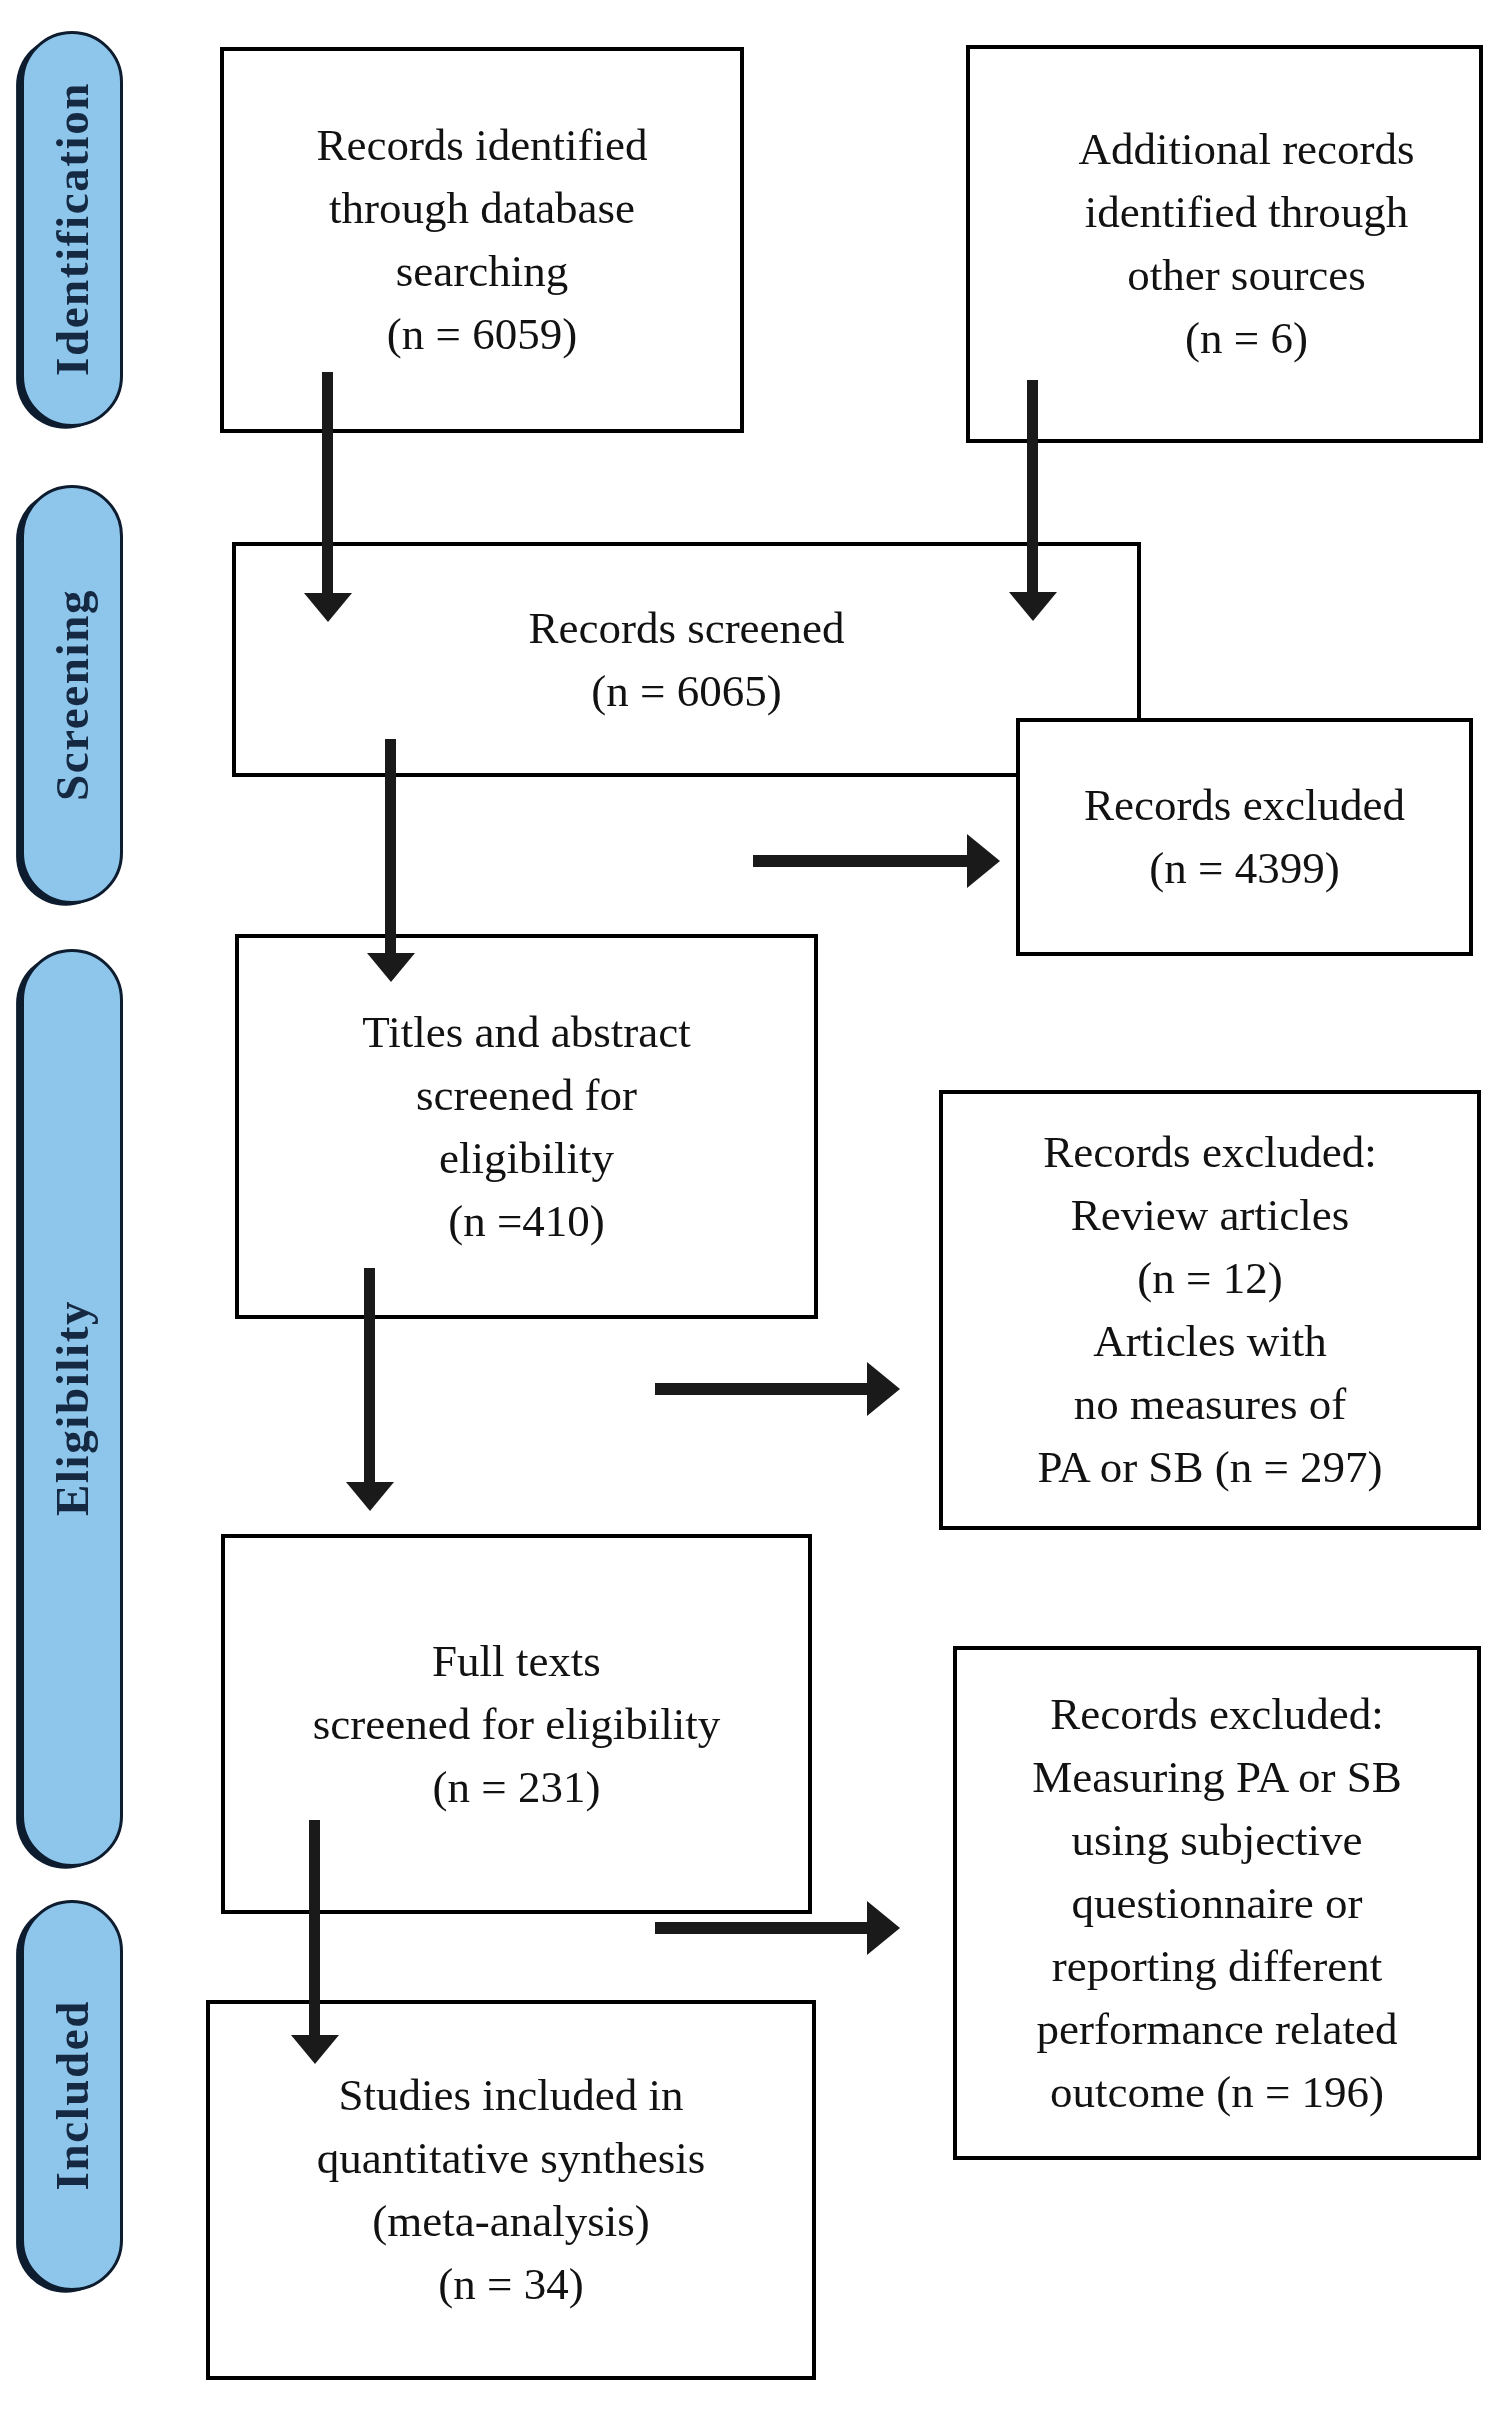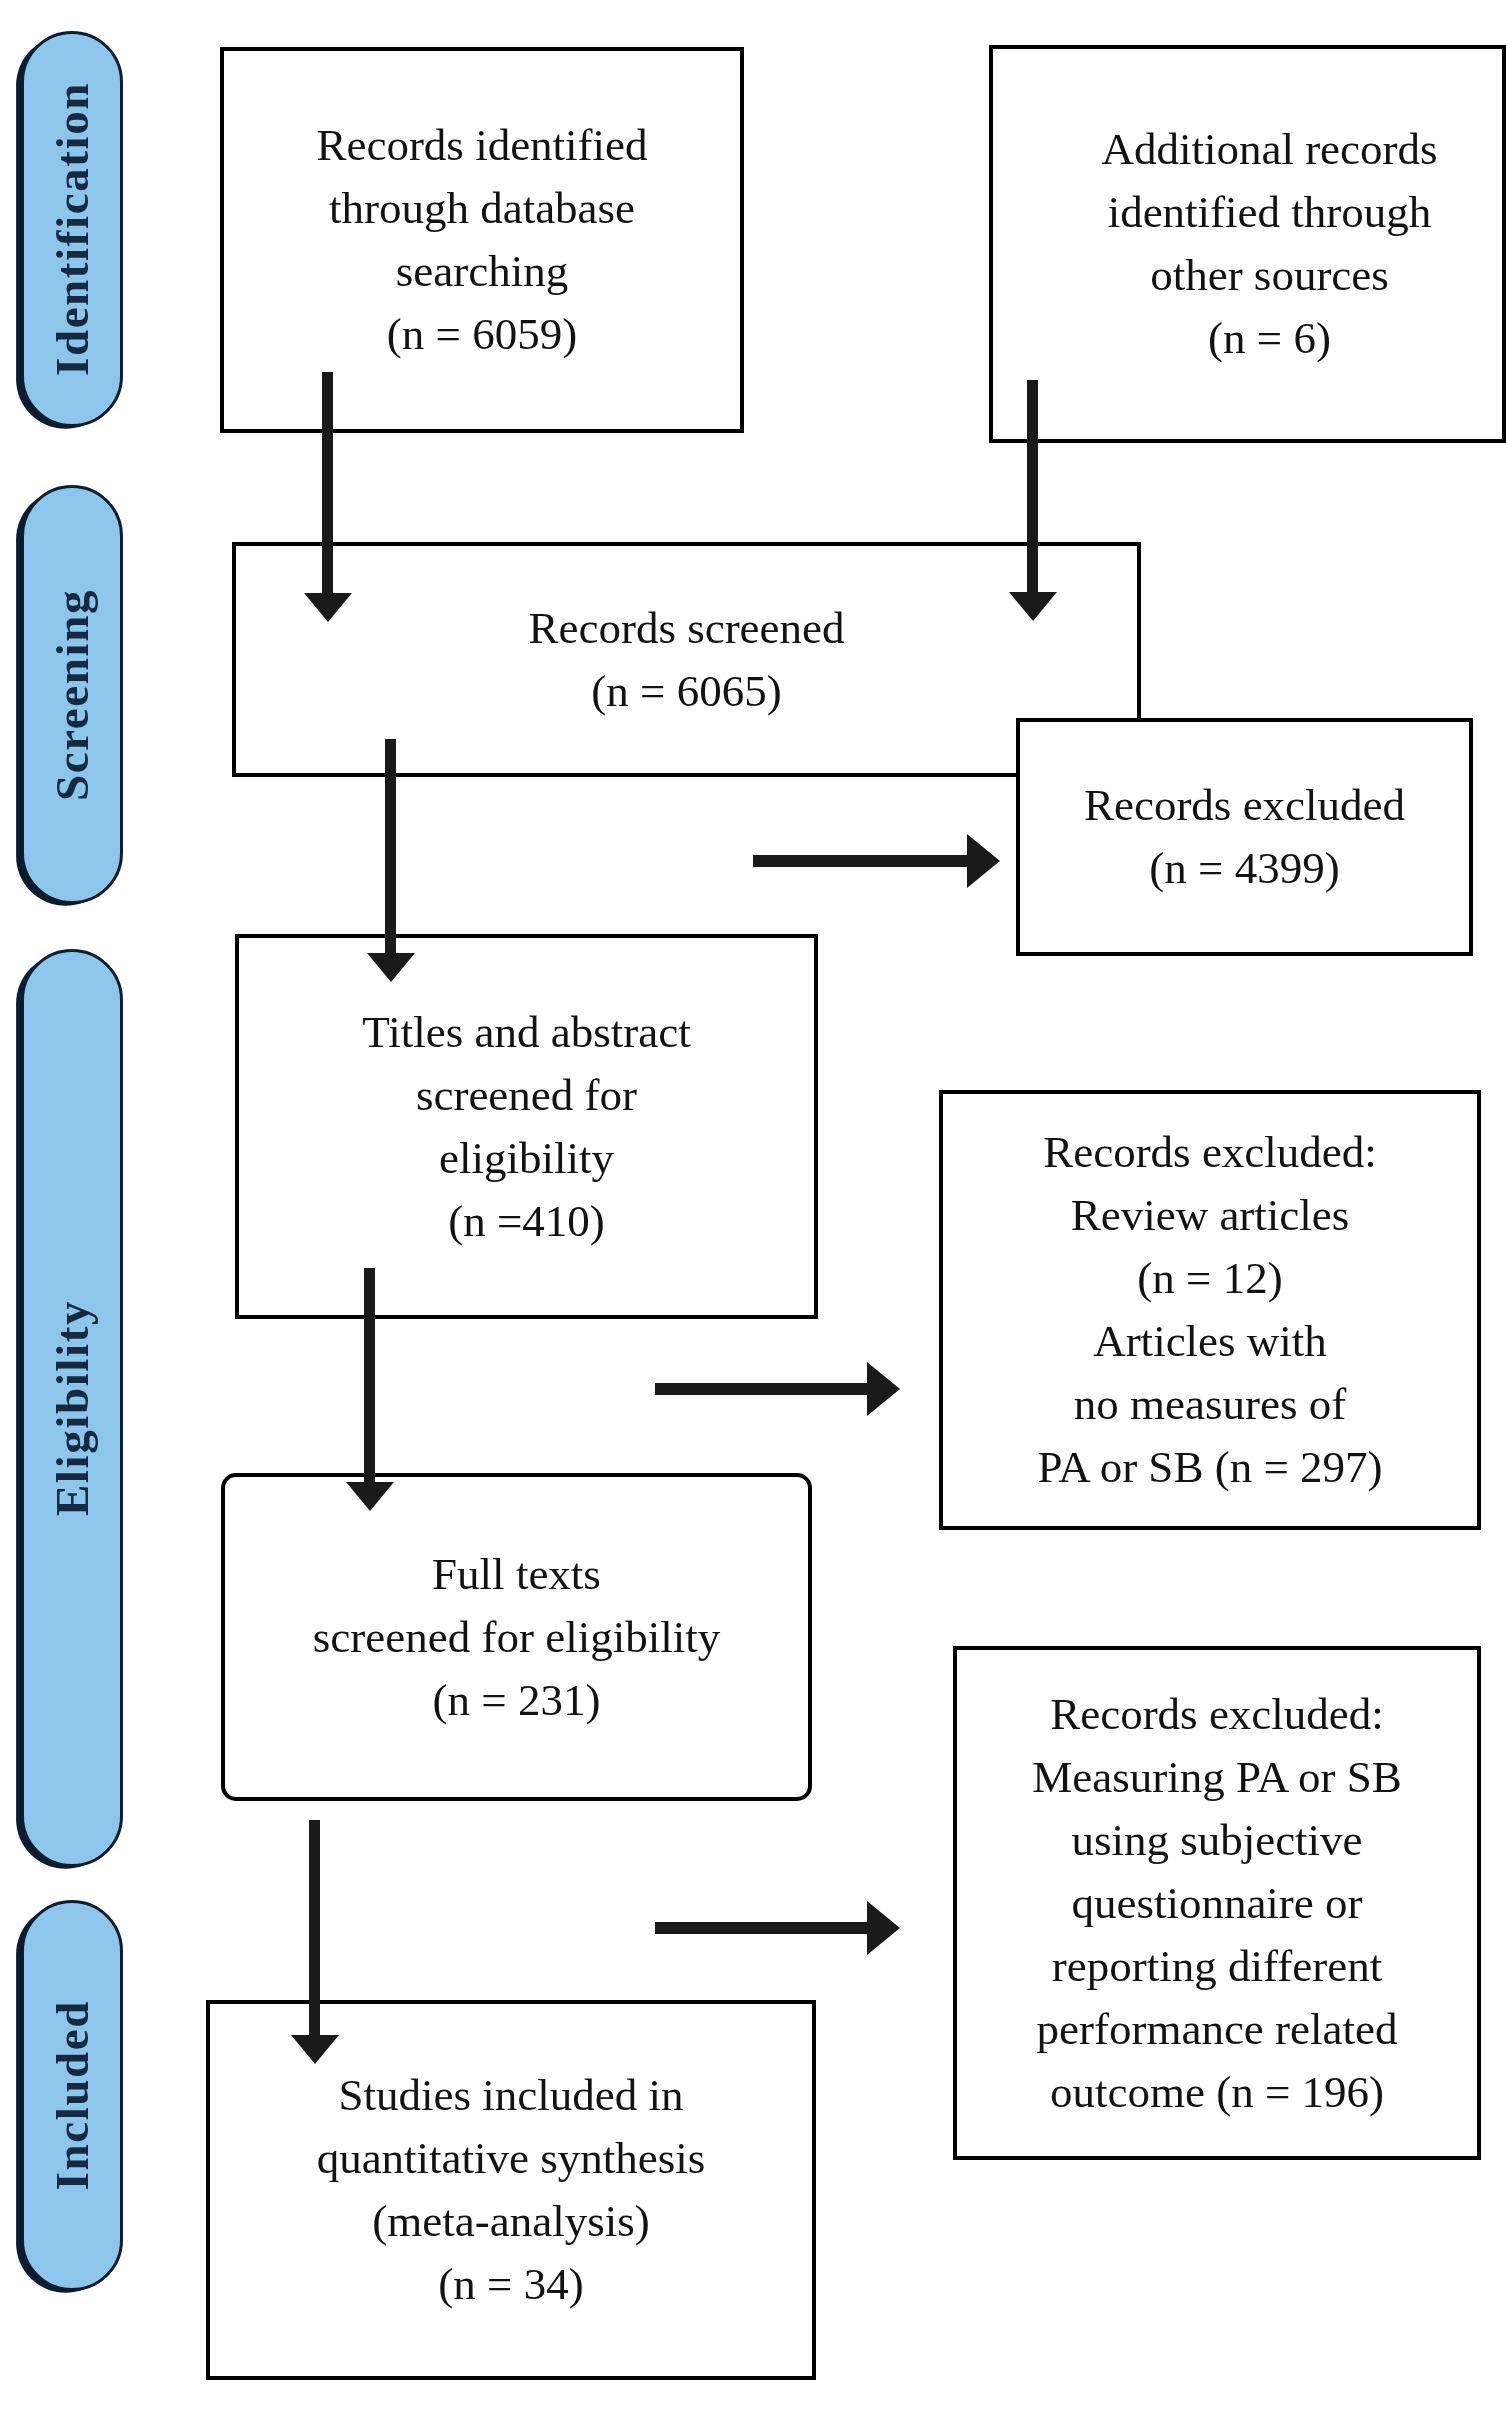--- a/index.html
+++ b/index.html
@@ -53,26 +53,26 @@
     box-sizing:border-box;
     text-align:center;
   }
   .box span{
     white-space:pre-line;
     font-size:45px;
     line-height:1.4;
     color:var(--box-text);
   }
   #box-identified{left:220px;top:47px;width:524px;height:386px;}
-  #box-additional{left:989px;top:45px;width:517px;height:398px;padding-left:44px;}
+  #box-additional{left:966px;top:45px;width:517px;height:398px;padding-left:44px;}
   #box-screened{left:232px;top:542px;width:909px;height:235px;}
   #box-excluded-screening{left:1016px;top:718px;width:457px;height:238px;}
   #box-titles-abstract{left:235px;top:934px;width:583px;height:385px;}
   #box-excluded-eligibility{left:939px;top:1090px;width:542px;height:440px;}
-  #box-full-texts{left:221px;top:1473px;width:591px;height:328px;border-radius:15px;}
+  #box-full-texts{left:221px;top:1534px;width:591px;height:380px;}
   #box-excluded-fulltext{left:953px;top:1646px;width:528px;height:514px;}
   #box-included-final{left:206px;top:2000px;width:610px;height:380px;}
 
   
   .arrow-down{position:absolute;width:47px;}
   .arrow-down .shaft{
     position:absolute;left:50%;top:0;bottom:28px;
     width:11.5px;margin-left:-5.7px;
     background:var(--arrow);
   }

